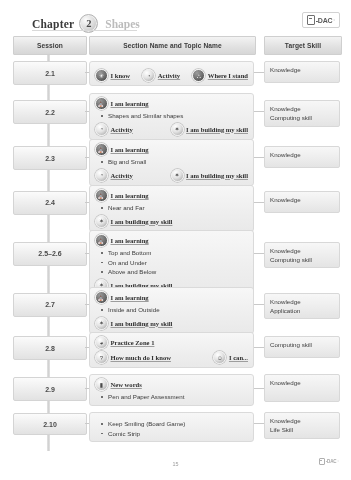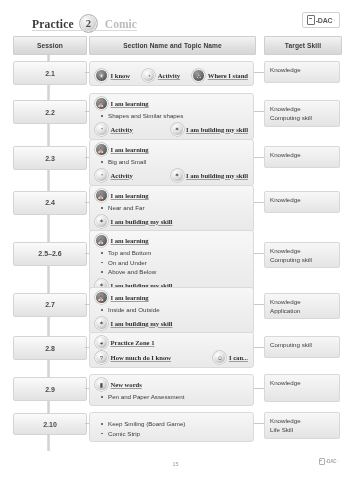--- a/index.html
+++ b/index.html
@@ -140,23 +140,23 @@
   .foot-logo .logo-mark:after{left:.6px;top:1.2px;width:2px;height:1px;}
   .foot-logo .logo-text{font-size:4.6px;}
 </style>
 </head>
 <body>
 
 <div class="page">
 
   <div class="header">
     <div class="chapter-wrap">
-      <span class="chapter-word">Practice</span>
+      <span class="chapter-word">Chapter</span>
       <span class="chapter-num">2</span>
-      <span class="chapter-title">Comic</span>
+      <span class="chapter-title">Shapes</span>
     </div>
     <div class="chapter-underline"></div>
     <div class="logo">
       <span class="logo-mark"></span>
       <span class="logo-text">-DAC</span>
       <span class="logo-tm">°</span>
     </div>
   </div>
 
   <div class="colheads">

